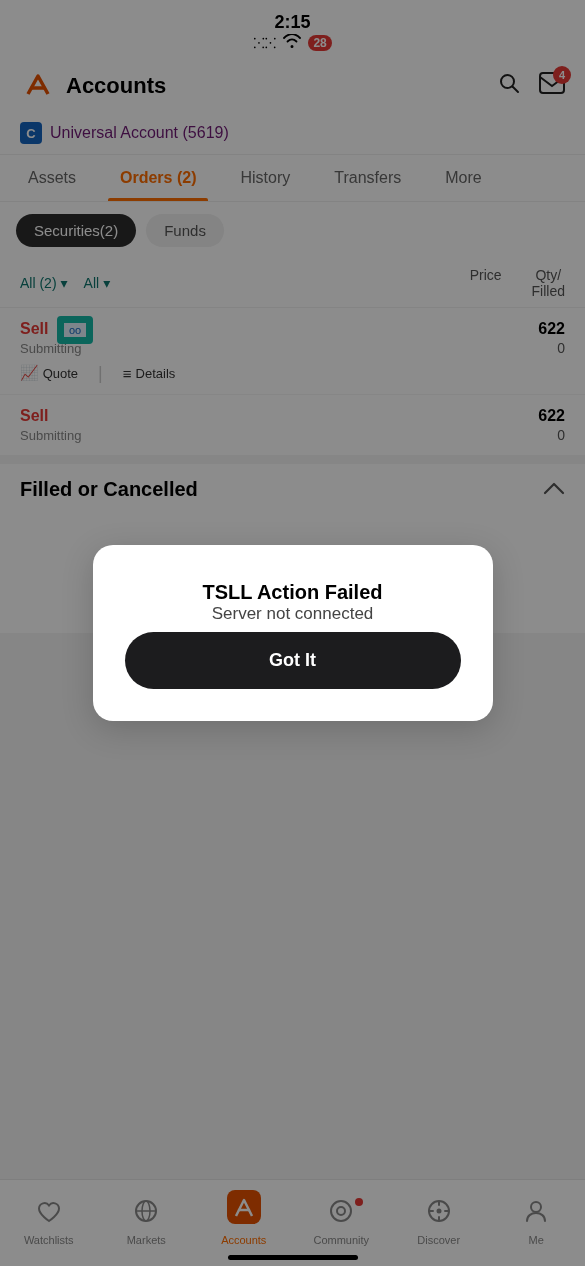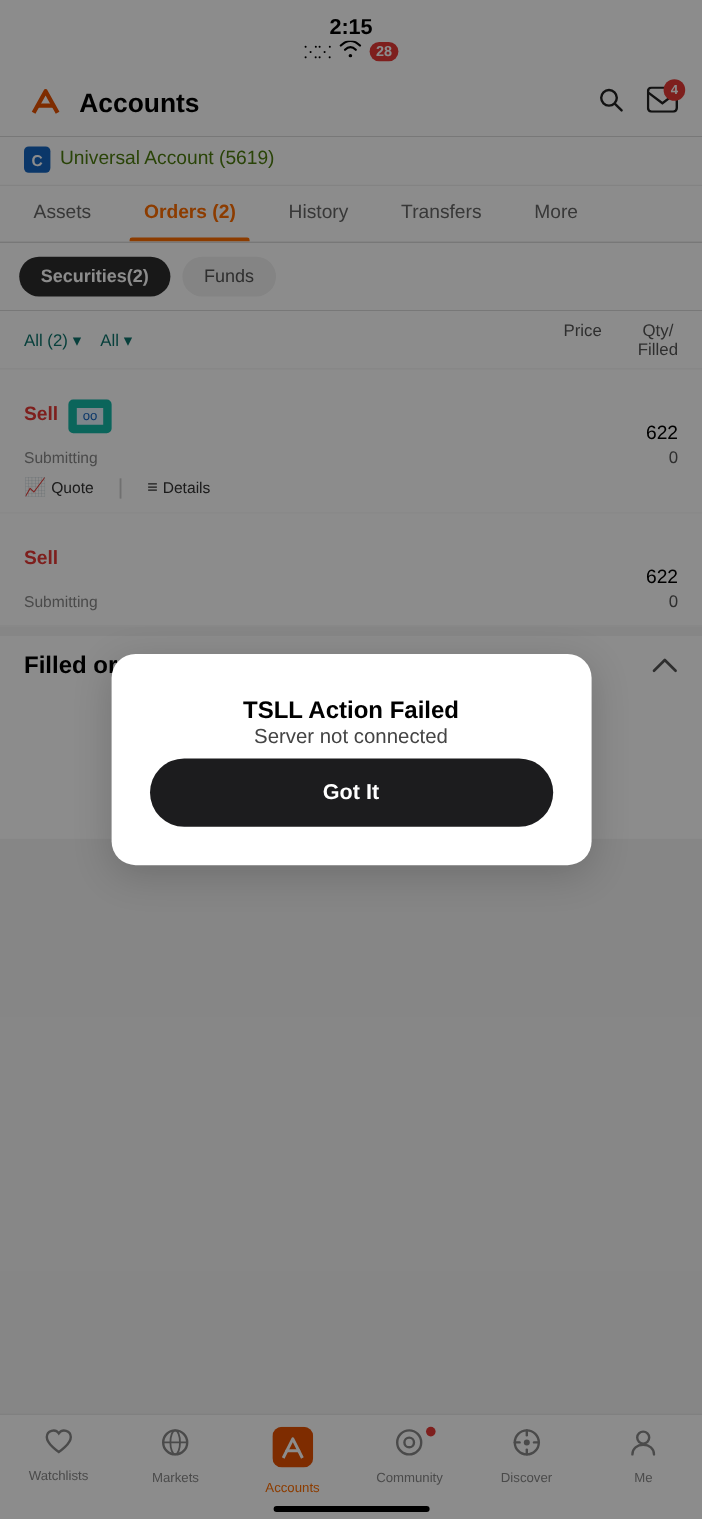--- a/index.html
+++ b/index.html
@@ -111,21 +111,21 @@
       align-items: center;
       justify-content: center;
     }
     .account-badge span {
       color: #fff;
       font-size: 13px;
       font-weight: 700;
     }
     .account-name {
       font-size: 16px;
-      color: #4d7c0f;
+      color: #701a75;
     }
 
     
     .tabs {
       background: #fff;
       display: flex;
       padding: 0 16px;
       border-bottom: 1px solid #eee;
       gap: 20px;
     }
@@ -161,21 +161,21 @@
     }
     .sub-tab {
       padding: 8px 18px;
       border-radius: 20px;
       font-size: 15px;
       cursor: pointer;
     }
     .sub-tab.active {
       background: #2d2d2d;
       color: #fff;
-      font-weight: 700;
+      font-weight: 400;
     }
     .sub-tab.inactive {
       background: #f0f0f0;
       color: #555;
     }
 
     
     .section-header {
       background: #fff;
       padding: 14px 20px;
@@ -240,22 +240,21 @@
       color: #1565c0;
       border: 7px solid #14b8a6;
       border-radius: 4px;
       font-size: 11px;
       padding: 1px 5px;
       margin-left: 4px;
     }
     .order-price {
       font-size: 16px;
       color: #000;
-      font-weight: 400;
-      margin-top: 33px;
+      font-weight: 700;
     }
     .order-row2 {
       display: flex;
       justify-content: space-between;
       align-items: center;
       margin-top: 2px;
     }
     .order-status {
       font-size: 13px;
       color: #888;
@@ -302,21 +301,21 @@
     
     .bottom-nav {
       position: absolute;
       bottom: 0;
       left: 0;
       right: 0;
       background: #fff;
       border-top: 1px solid #e5e5e5;
       display: flex;
       justify-content: space-around;
-      align-items: flex-start;
+      align-items: flex-end;
       padding: 10px 0 20px;
     }
     .nav-item {
       display: flex;
       flex-direction: column;
       align-items: center;
       gap: 4px;
       cursor: pointer;
       min-width: 60px;
       position: relative;

